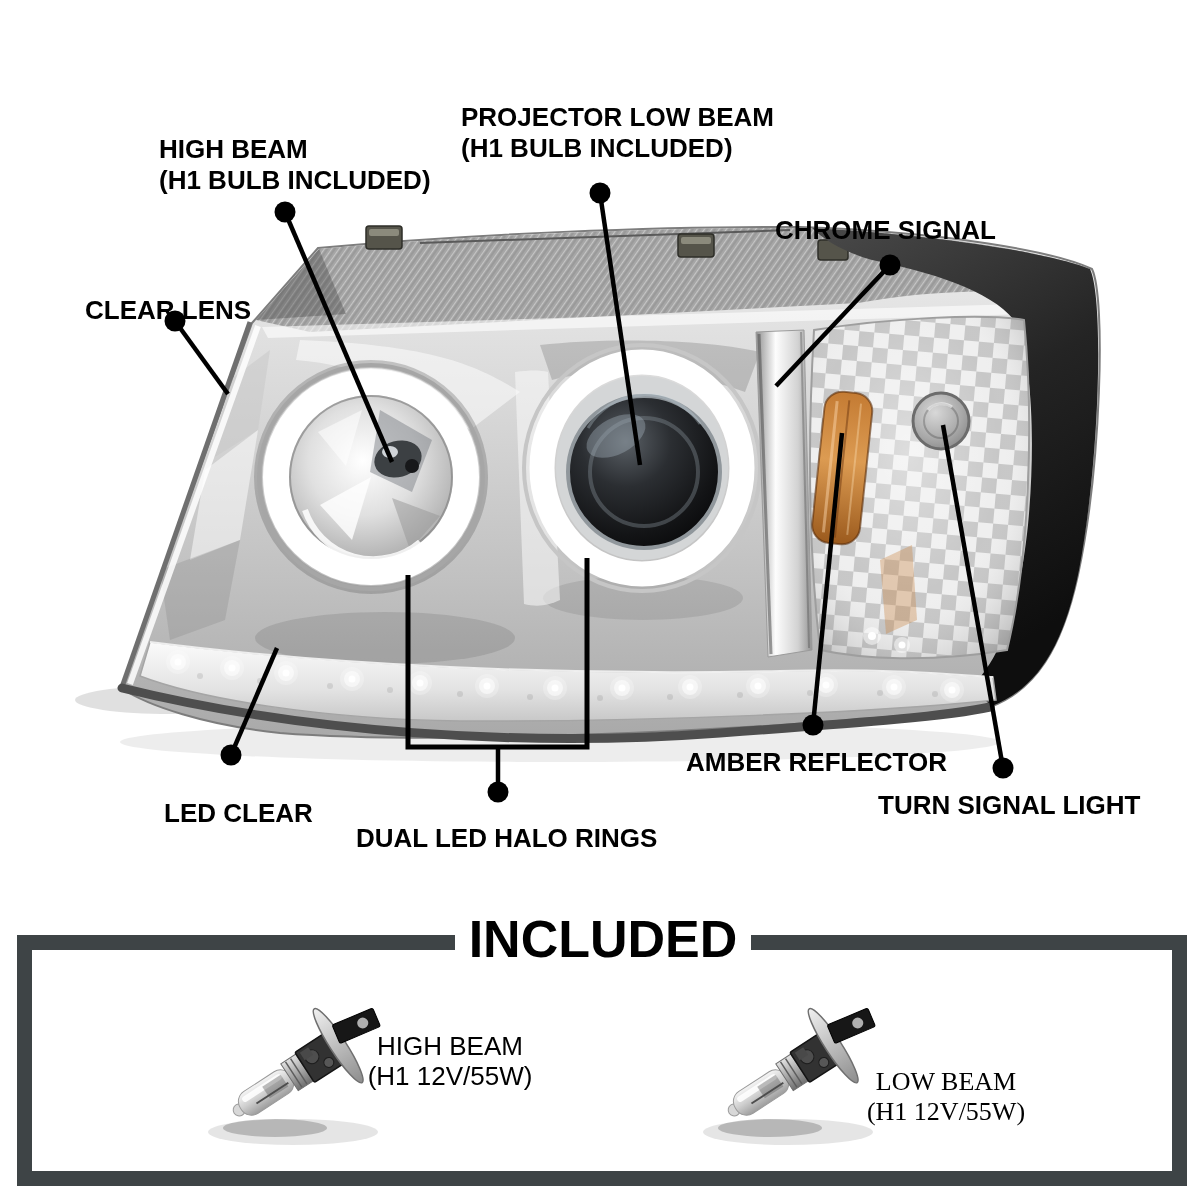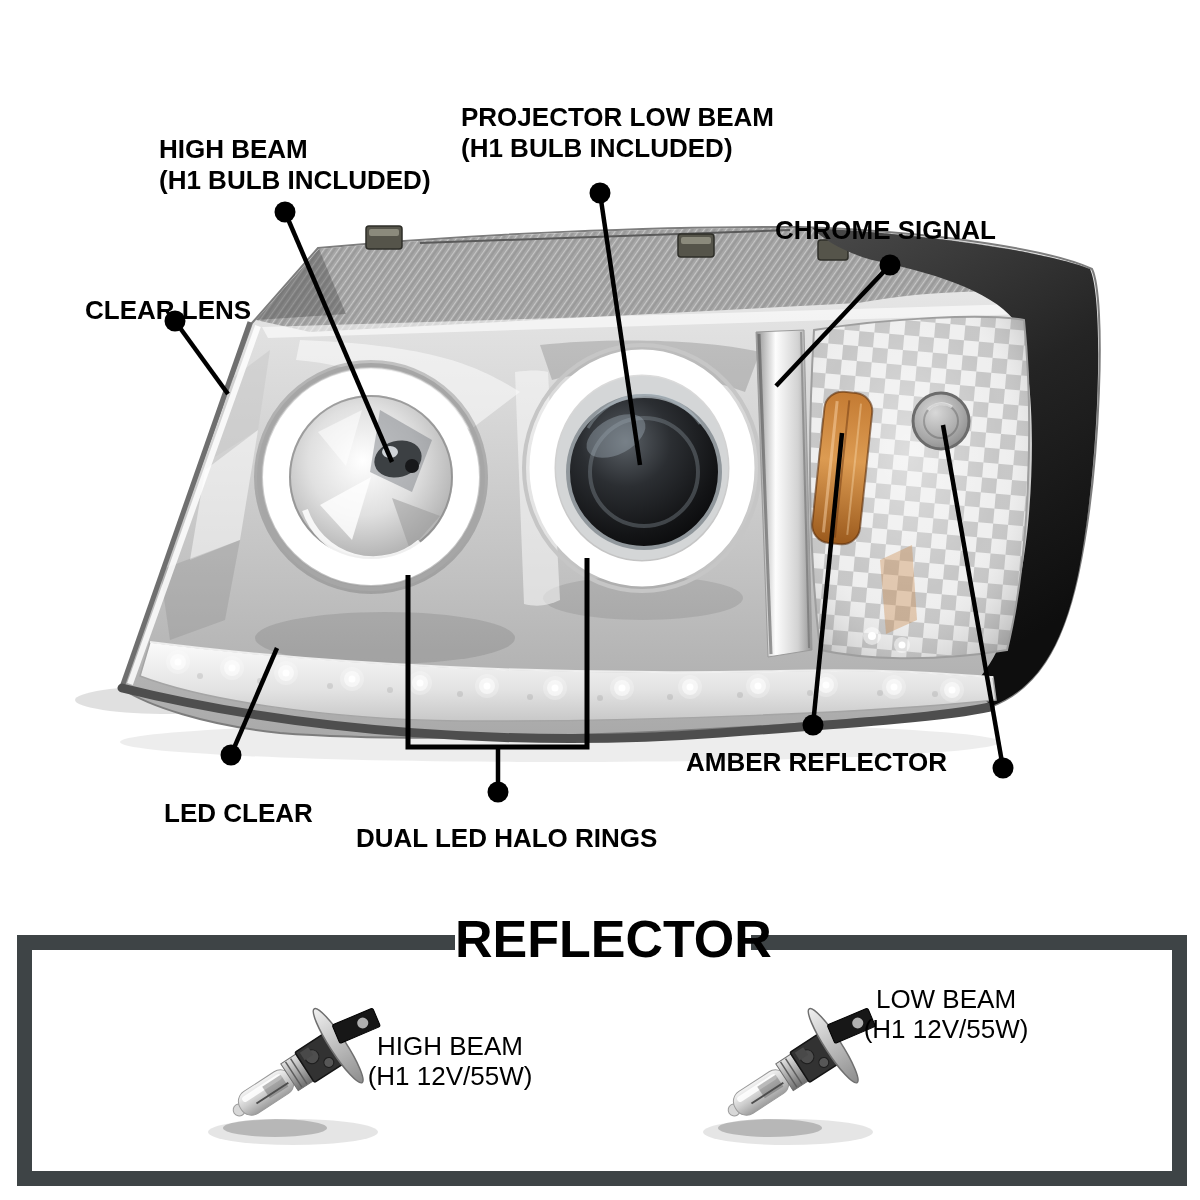--- a/index.html
+++ b/index.html
@@ -19,21 +19,21 @@
   .included-title{
     position:absolute;left:455px;top:909px;width:296px;height:60px;z-index:3;
     background:#ffffff;text-align:center;line-height:60px;
     font-size:52px;font-weight:700;letter-spacing:0px;
   }
   .bulb-label{
     position:absolute;z-index:3;text-align:center;font-size:26px;line-height:30px;
     width:220px;white-space:nowrap;
   }
   .bulb-label-high{left:340px;top:1031px;}
-  .bulb-label-low{left:836px;top:984px;}
+  .bulb-label-low{left:836px;top:1067px;font-family:Liberation Serif, serif;}
 </style>
 </head>
 <body>
 
 <div class="stage">
 
   <div class="frame"></div>
 
   <svg class="art" width="1200" height="1200" viewBox="0 0 1200 1200">
     <defs>
@@ -358,22 +358,23 @@
   <div class="lbl" style="left:775px;top:215px;">CHROME SIGNAL</div>
 
   <div class="lbl" style="left:85px;top:271px;margin-top:24px;">CLEAR LENS</div>
 
   <div class="lbl" style="left:164px;top:798px;">LED CLEAR</div>
 
   <div class="lbl" style="left:686px;top:747px;">AMBER REFLECTOR</div>
 
   <div class="lbl" style="left:356px;top:823px;">DUAL LED HALO RINGS</div>
 
-
-  <div class="included-title">REFLECTOR</div>
+  <div class="lbl" style="left:878px;top:790px;">TURN SIGNAL LIGHT</div>
+
+  <div class="included-title">INCLUDED</div>
 
   <div class="bulb-label bulb-label-high">
     <div>HIGH BEAM</div>
     <div>(H1 12V/55W)</div>
   </div>
 
   <div class="bulb-label bulb-label-low">
     <div>LOW BEAM</div>
     <div>(H1 12V/55W)</div>
   </div>

